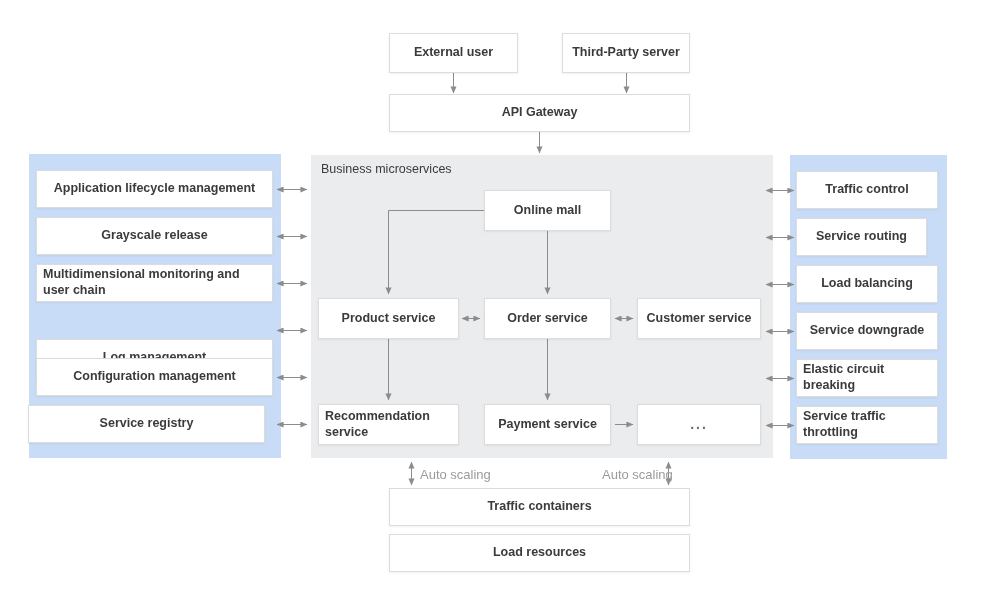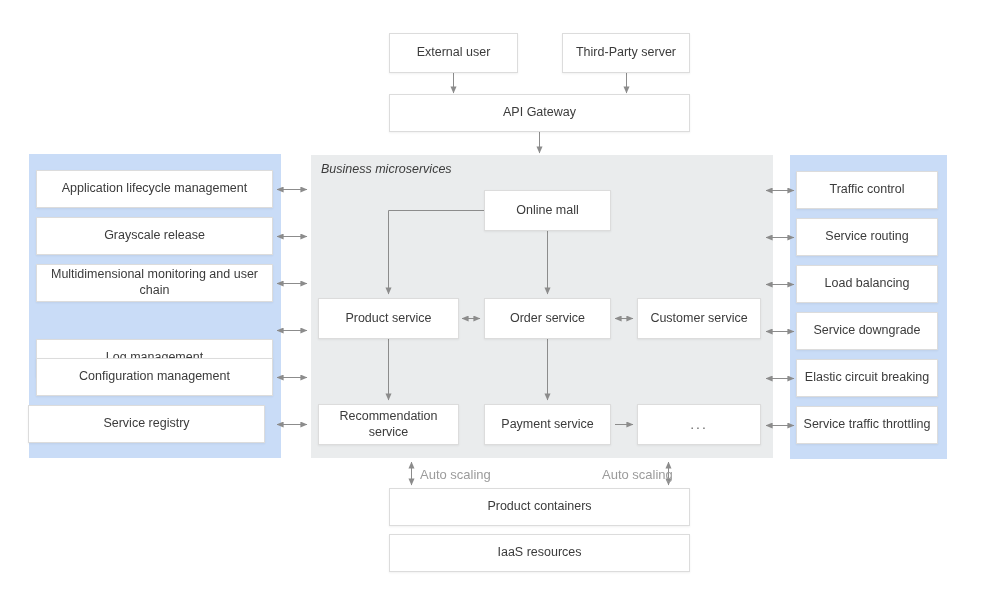--- a/index.html
+++ b/index.html
@@ -16,26 +16,26 @@
     overflow: hidden;
   }
   .box {
     position: absolute;
     background: #ffffff;
     border: 1px solid #dcdcdc;
     box-sizing: border-box;
     display: flex;
     align-items: center;
     justify-content: center;
-    text-align: center;
     color: #3b3b3b;
     font-size: 12.5px;
     line-height: 1.25;
     box-shadow: 0 1px 2px rgba(0,0,0,0.06);
     padding: 16px 6px;
+    font-weight: bold;
   }
   .panel {
     position: absolute;
     background: #c9dcf7;
     box-sizing: border-box;
   }
   .gray-area {
     position: absolute;
     background: #eaeced;
     box-sizing: border-box;
@@ -70,21 +70,21 @@
 <body>
 
 <div id="canvas">
 
   <div class="panel" style="left:29px; top:154px; width:252px; height:304px;"></div>
 
   <div class="panel" style="left:790px; top:155px; width:157px; height:304px;"></div>
 
   <div class="gray-area" style="left:311px; top:155px; width:462px; height:303px;"></div>
 
-  <div class="gray-title" style="left:321px; top:162px;font-style:italic;">Business microservices</div>
+  <div class="gray-title" style="left:321px; top:162px;">Business microservices</div>
 
   <svg class="svg-layer" viewBox="0 0 1000 595" xmlns="http://www.w3.org/2000/svg">
     <defs>
       <marker id="arr" markerWidth="8" markerHeight="8" refX="6.6" refY="3" orient="auto" markerUnits="strokeWidth">
         <path d="M0,0 L7,3 L0,6 z" fill="#8c8c8c"></path>
       </marker>
       <marker id="arrStart" markerWidth="8" markerHeight="8" refX="0.4" refY="3" orient="auto" markerUnits="strokeWidth">
         <path d="M7,0 L0,3 L7,6 z" fill="#8c8c8c"></path>
       </marker>
     </defs>
@@ -151,26 +151,26 @@
   <div class="box ellipsis-box" style="left:637px; top:404px; width:124px; height:41px;">...</div>
 
   <div class="box" style="left:36px; top:170px; width:237px; height:38px;">Application lifecycle management</div>
   <div class="box" style="left:36px; top:217px; width:237px; height:38px;">Grayscale release</div>
   <div class="box" style="left:36px; top:264px; width:237px; height:38px;">Multidimensional monitoring and user chain</div>
   <div class="box" style="left:36px; top:311px; width:237px; height:38px;margin-top:28px;">Log management</div>
   <div class="box" style="left:36px; top:358px; width:237px; height:38px;">Configuration management</div>
   <div class="box" style="left:28px; top:405px; width:237px; height:38px;">Service registry</div>
 
   <div class="box" style="left:796px; top:171px; width:142px; height:38px;">Traffic control</div>
-  <div class="box" style="left:796px; top:218px; width:142px; height:38px;">Service routing</div>
+  <div class="box" style="left:796px; top:218px; width:131px; height:38px;">Service routing</div>
   <div class="box" style="left:796px; top:265px; width:142px; height:38px;">Load balancing</div>
   <div class="box" style="left:796px; top:312px; width:142px; height:38px;">Service downgrade</div>
   <div class="box" style="left:796px; top:359px; width:142px; height:38px;">Elastic circuit breaking</div>
   <div class="box" style="left:796px; top:406px; width:142px; height:38px;">Service traffic throttling</div>
 
   <div class="edge-label" style="left:420px; top:467px;">Auto scaling</div>
   <div class="edge-label" style="left:602px; top:467px;">Auto scaling</div>
 
-  <div class="box" style="left:389px; top:488px; width:301px; height:38px;">Product containers</div>
+  <div class="box" style="left:389px; top:488px; width:301px; height:38px;">Traffic containers</div>
 
-  <div class="box" style="left:389px; top:534px; width:301px; height:38px;">IaaS resources</div>
+  <div class="box" style="left:389px; top:534px; width:301px; height:38px;">Load resources</div>
 
 </div>
 
 </body></html>

